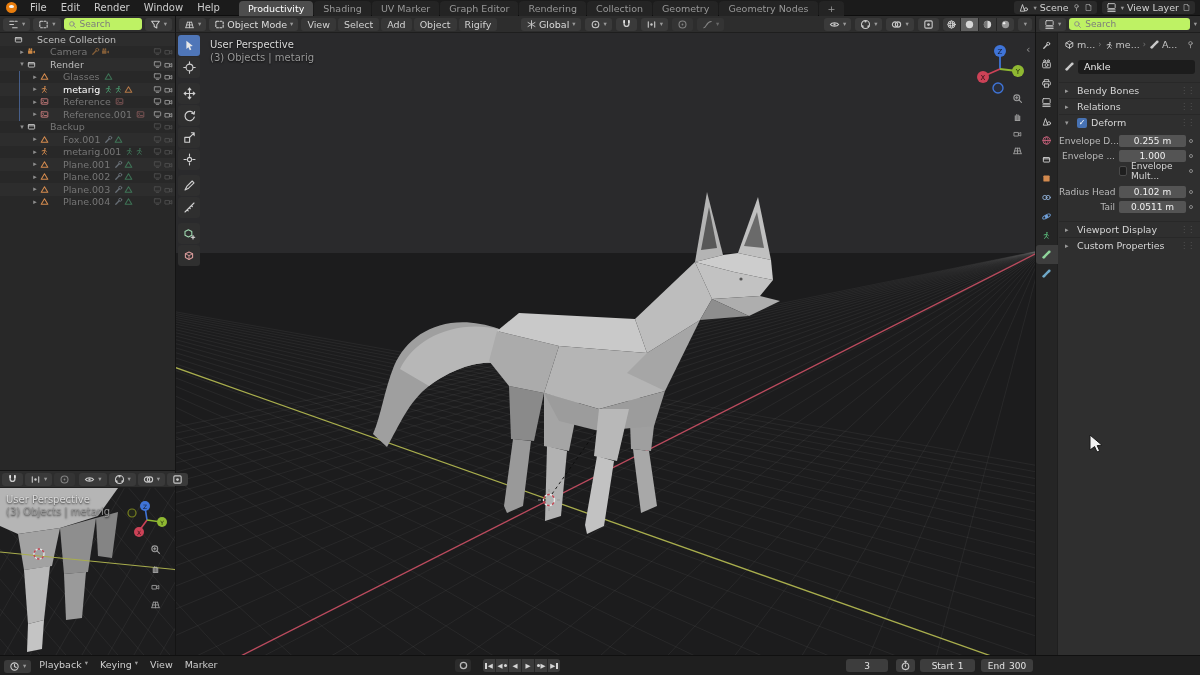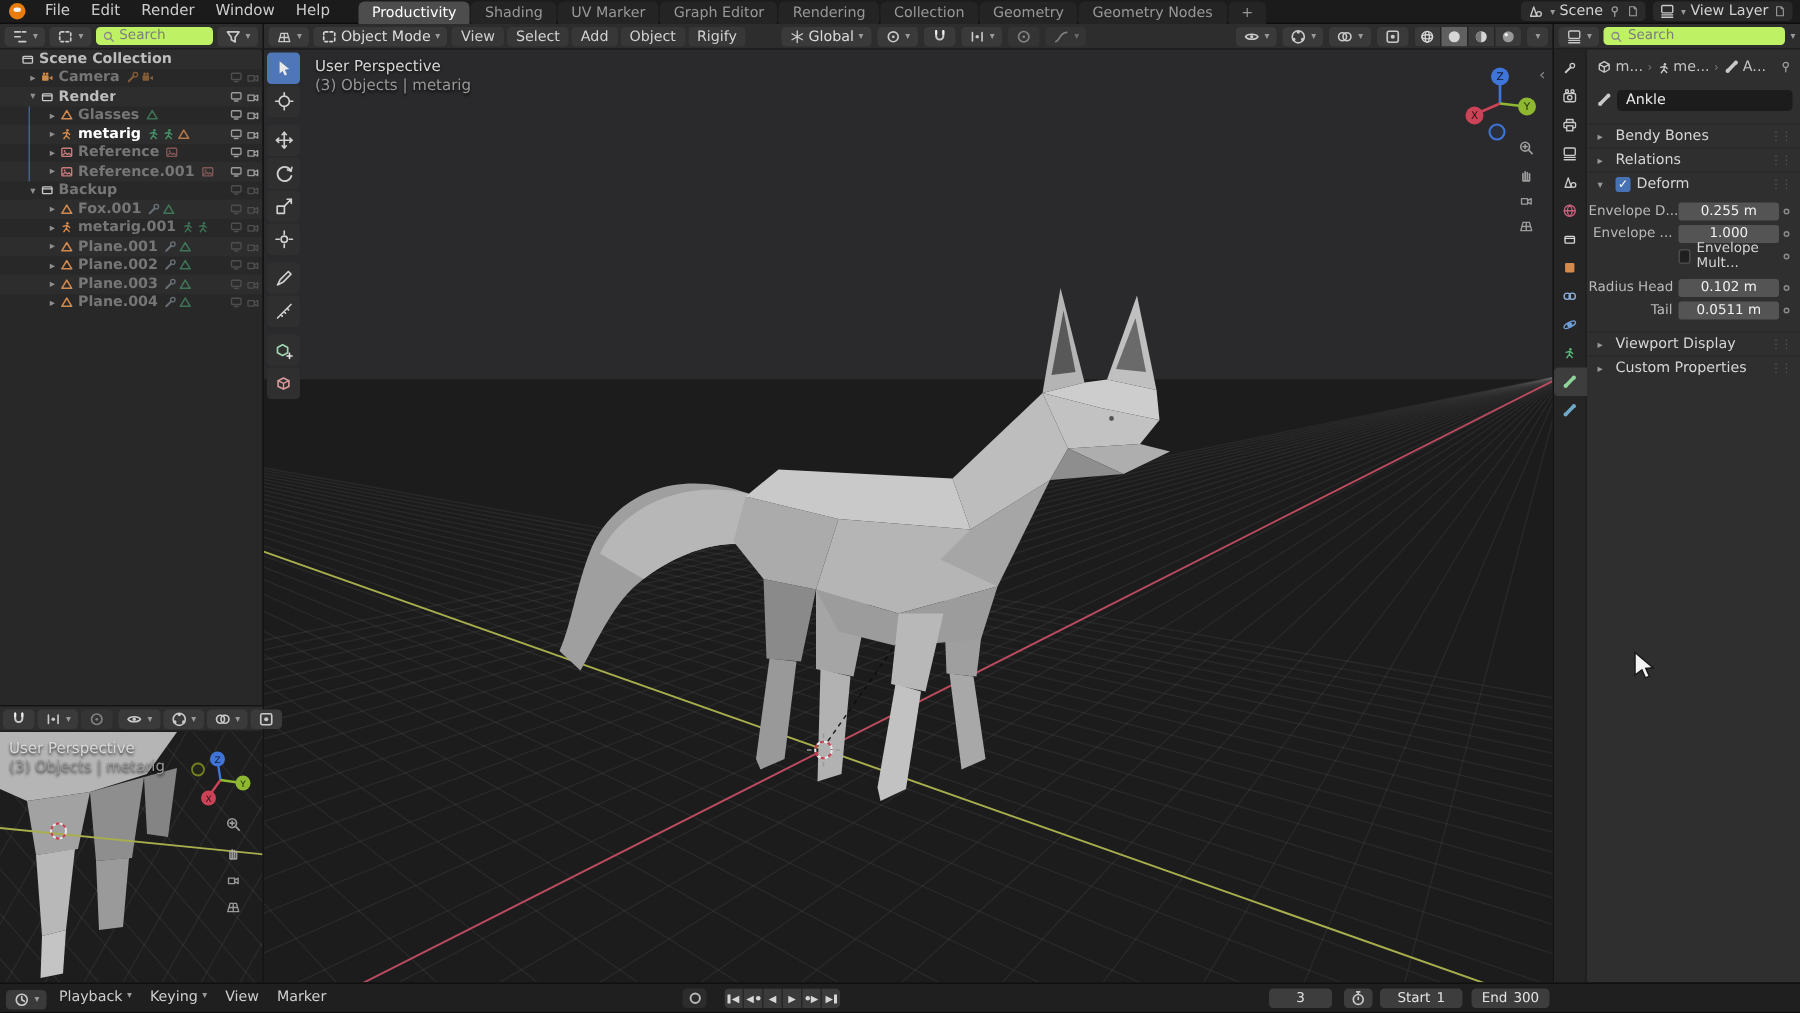--- a/index.html
+++ b/index.html
@@ -25,21 +25,21 @@
   .searchbox{flex:1;height:12px;background:#bef264;border-radius:3px;display:flex;align-items:center;gap:3px;color:#7c7c7c;padding:0 4px;font-size:9px;min-width:0;overflow:hidden;}
   .igroup{display:flex;gap:1px;background:#262626;border-radius:3px;overflow:hidden;}
   .igroup .hbtn{border-radius:0;padding:0 3px;}
   .hbtn.mode-active{background:#606060;}
   
   #outliner-body{left:0;top:33px;width:175px;height:437px;background:#282828;overflow:hidden;}
   .ol-row{position:relative;height:12.5px;display:flex;align-items:center;font-size:9.5px;white-space:nowrap;padding-right:2px;}
   .ol-row:nth-child(odd){background:rgba(255,255,255,0.025);}
   .ol-row.guide::before{content:"";position:absolute;left:19px;top:0;bottom:0;width:1px;background:rgba(88,128,200,0.6);}
   .ol-exp{width:10px;text-align:center;color:#8f8f8f;font-size:7px;flex:0 0 auto;}
-  .ol-label{margin-left:3px;color:#bdbdbd;overflow:hidden;text-overflow:ellipsis;font-weight:bold;}
+  .ol-label{margin-left:14px;color:#bdbdbd;overflow:hidden;text-overflow:ellipsis;}
   .ol-row.dim .ol-label{color:#767676;}
   .ol-row.activeobj .ol-label{color:#ffffff;}
   .ol-badges{display:flex;gap:1px;margin-left:4px;opacity:.8;flex:0 0 auto;}
   .ol-row.dim .ol-badges{opacity:.55;}
   .ol-restrict{margin-left:auto;display:flex;gap:2px;flex:0 0 auto;}
   
   #viewport-body{left:175px;top:33px;width:860px;height:622px;background:#1c1c1d;border-left:1px solid #141414;overflow:hidden;}
   #toolbar{position:absolute;left:2px;top:2px;display:flex;flex-direction:column;gap:1px;}
   .tool-btn{width:22px;height:21px;background:#2f2f2f;border-radius:3px;display:flex;align-items:center;justify-content:center;}
   .tool-btn.active{background:#4f76b8;}

